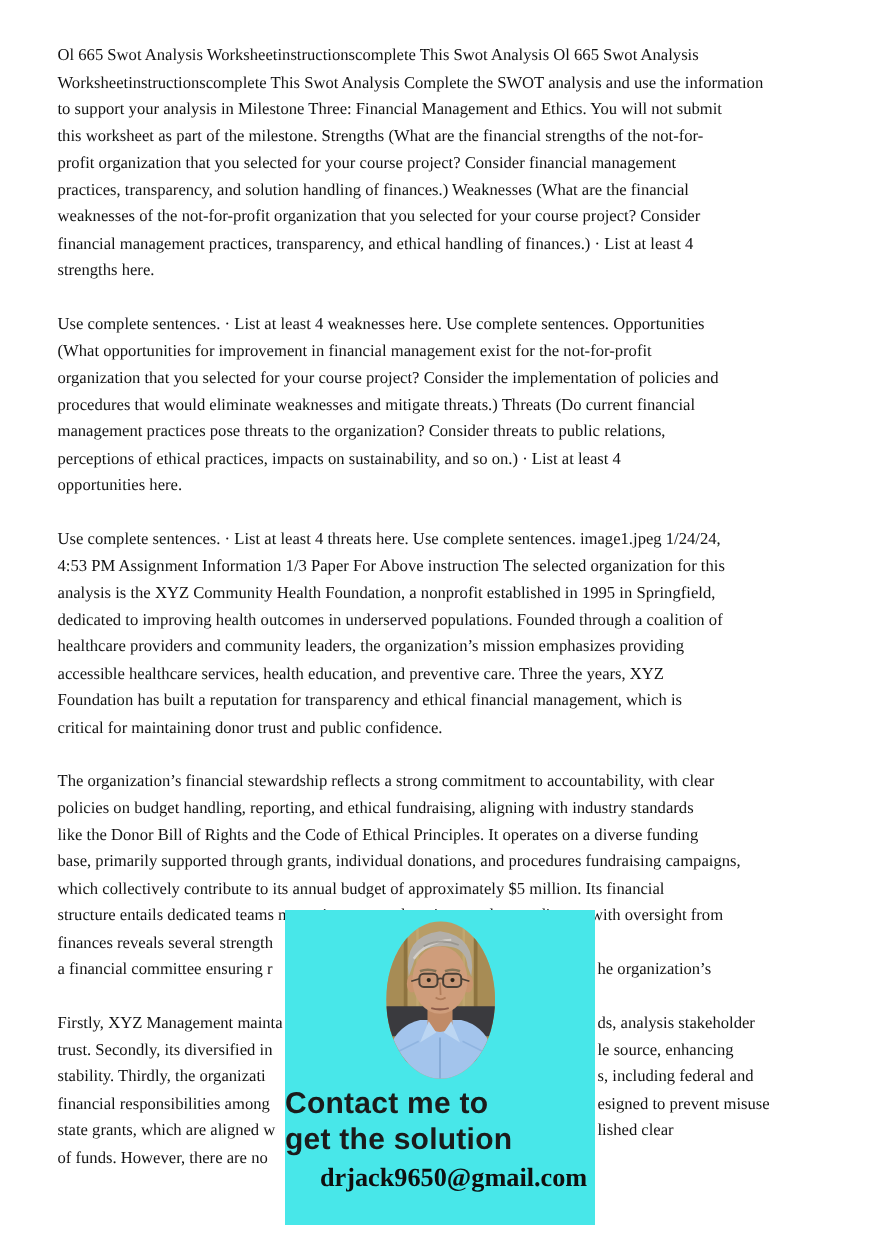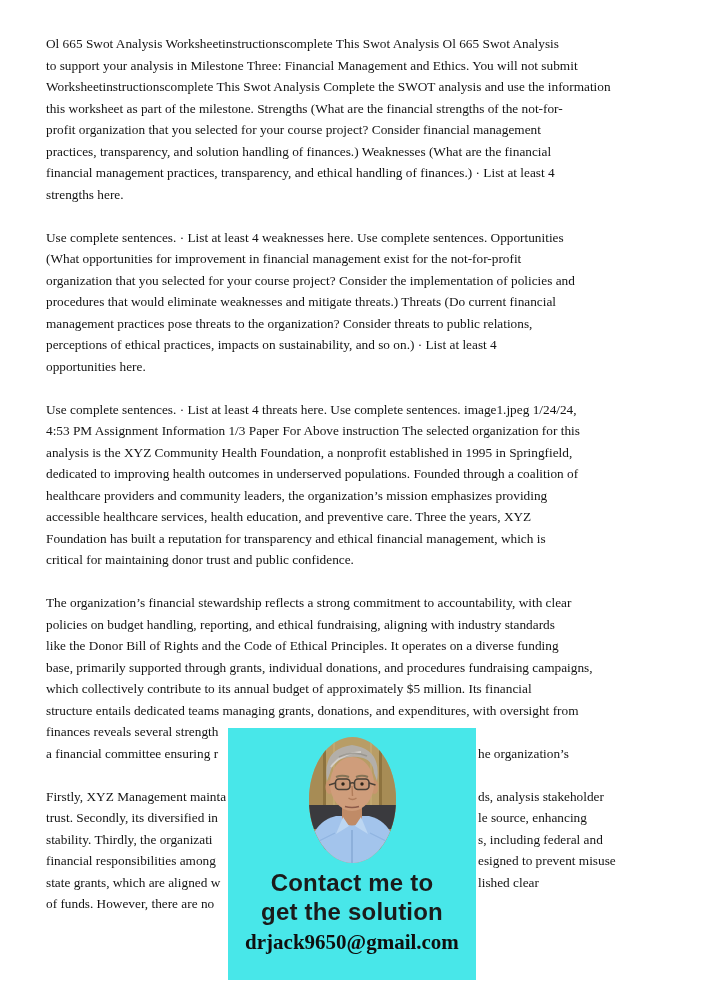--- a/index.html
+++ b/index.html
@@ -28,21 +28,20 @@
     position: absolute;
     left: 432px; top: 0;
     white-space: nowrap;
   }
   .card {
     position: absolute;
     left: 228px; top: 728px;
     width: 248px; height: 252px;
     background: #48e7e9;
     z-index: 5;
-    text-align: center;
   }
   .photo {
     margin: 9px auto 0 auto;
     width: 87px; height: 126px;
   }
   .card-heading {
     margin-top: 5px;
     font-family: "Liberation Sans", sans-serif;
     font-weight: 700;
     font-size: 24px;
@@ -50,34 +49,36 @@
     color: #1b1b1b;
     letter-spacing: 0.2px;
   }
   .card-email {
     margin-top: 3px;
     font-family: "Liberation Serif", serif;
     font-weight: 700;
     font-size: 21px;
     line-height: 26px;
     color: #0f0f0f;
+    padding-left: 28px;
   }
 </style>
 </head>
 <body>
 
 <div class="doc">
 
   <div class="para">
     <div class="line">Ol 665 Swot Analysis Worksheetinstructionscomplete This Swot Analysis Ol 665 Swot Analysis</div>
+    <div class="line">Worksheetinstructionscomplete This Swot Analysis Complete the SWOT analysis and use the information</div>
     <div class="line">to support your analysis in Milestone Three: Financial Management and Ethics. You will not submit</div>
-    <div class="line">Worksheetinstructionscomplete This Swot Analysis Complete the SWOT analysis and use the information</div>
     <div class="line">this worksheet as part of the milestone. Strengths (What are the financial strengths of the not-for-</div>
     <div class="line">profit organization that you selected for your course project? Consider financial management</div>
     <div class="line">practices, transparency, and solution handling of finances.) Weaknesses (What are the financial</div>
+    <div class="line">weaknesses of the not-for-profit organization that you selected for your course project? Consider</div>
     <div class="line">financial management practices, transparency, and ethical handling of finances.) · List at least 4</div>
     <div class="line">strengths here.</div>
   </div>
 
   <div class="para">
     <div class="line">Use complete sentences. · List at least 4 weaknesses here. Use complete sentences. Opportunities</div>
     <div class="line">(What opportunities for improvement in financial management exist for the not-for-profit</div>
     <div class="line">organization that you selected for your course project? Consider the implementation of policies and</div>
     <div class="line">procedures that would eliminate weaknesses and mitigate threats.) Threats (Do current financial</div>
     <div class="line">management practices pose threats to the organization? Consider threats to public relations,</div>

